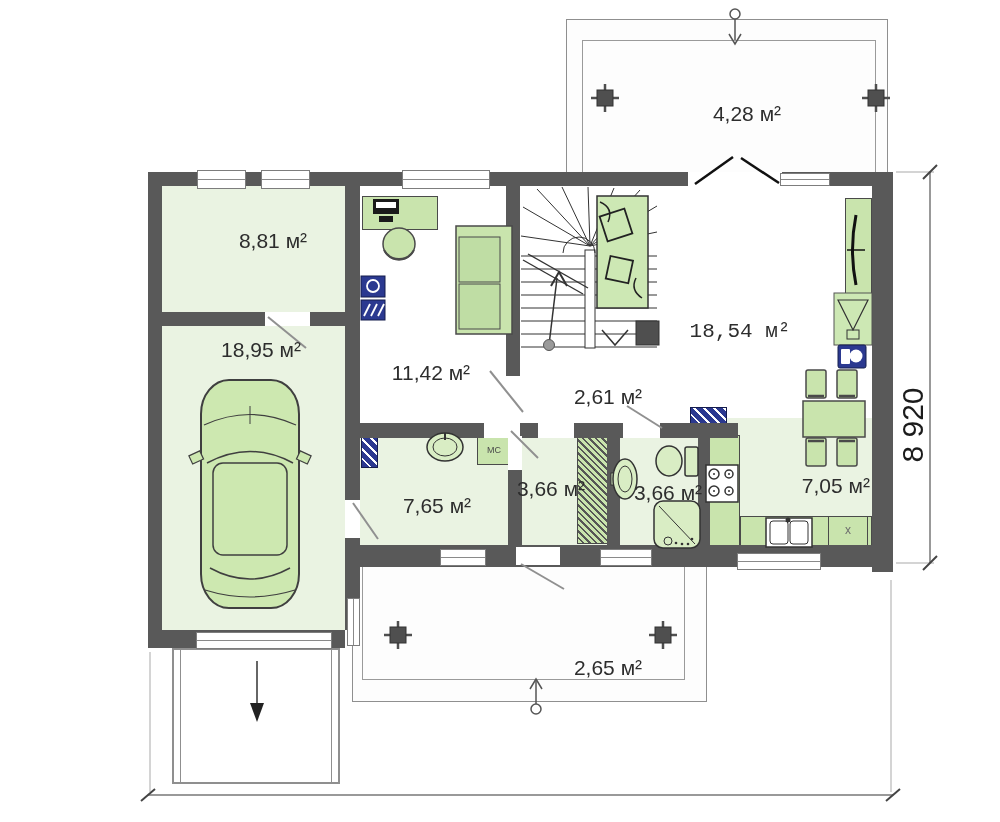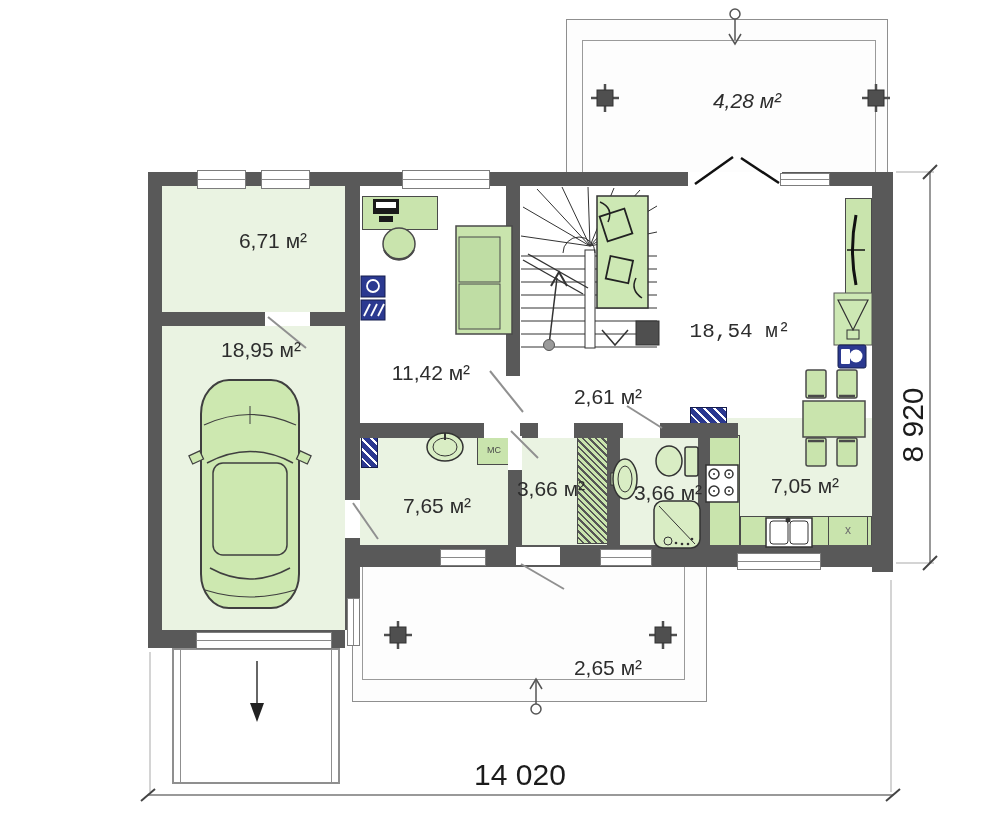--- a/index.html
+++ b/index.html
@@ -316,28 +316,27 @@
       <line x1="930" y1="172" x2="930" y2="563" stroke="#777" stroke-width="1.5"></line>
       <g stroke="#444" stroke-width="2">
         <line x1="141" y1="801" x2="155" y2="789"></line>
           <line x1="886" y1="801" x2="900" y2="789"></line>
         <line x1="923" y1="179" x2="937" y2="165"></line>
           <line x1="923" y1="570" x2="937" y2="556"></line>
       </g>
     </g>
   </svg>
 
-  <span class="rlabel" style="left:747px;top:89px;font-style:italic;">4,28 м²</span>
-  <span class="rlabel" style="left:273px;top:229px;">6,71 м²</span>
+  <span class="rlabel" style="left:747px;top:102px;">4,28 м²</span>
+  <span class="rlabel" style="left:273px;top:229px;">8,81 м²</span>
   <span class="rlabel" style="left:261px;top:338px;">18,95 м²</span>
   <span class="rlabel" style="left:431px;top:361px;">11,42 м²</span>
   <span class="rlabel" style="left:740px;top:320px;font-family:Liberation Mono, monospace;">18,54 м²</span>
   <span class="rlabel" style="left:608px;top:385px;">2,61 м²</span>
   <span class="rlabel" style="left:437px;top:494px;">7,65 м²</span>
   <span class="rlabel" style="left:551px;top:477px;">3,66 м²</span>
   <span class="rlabel" style="left:668px;top:481px;">3,66 м²</span>
-  <span class="rlabel" style="left:805px;top:474px;">7,05 м²</span>
+  <span class="rlabel" style="left:805px;top:474px;text-align:right;">7,05 м²</span>
   <span class="rlabel" style="left:608px;top:656px;">2,65 м²</span>
 
-  <div class="dim" style="left:445px;top:758px;width:150px;">14 020</div>
   <div class="dim" style="left:858px;top:408px;width:110px;transform:rotate(-90deg);">8 920</div>
 
 </div>
 
 </body></html>

